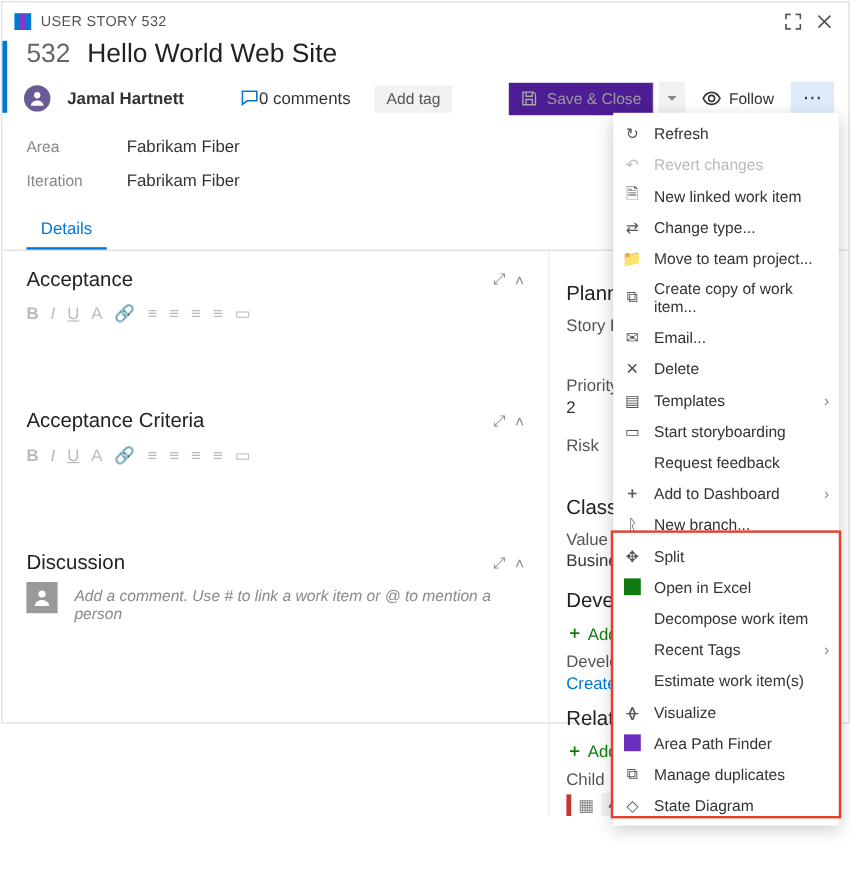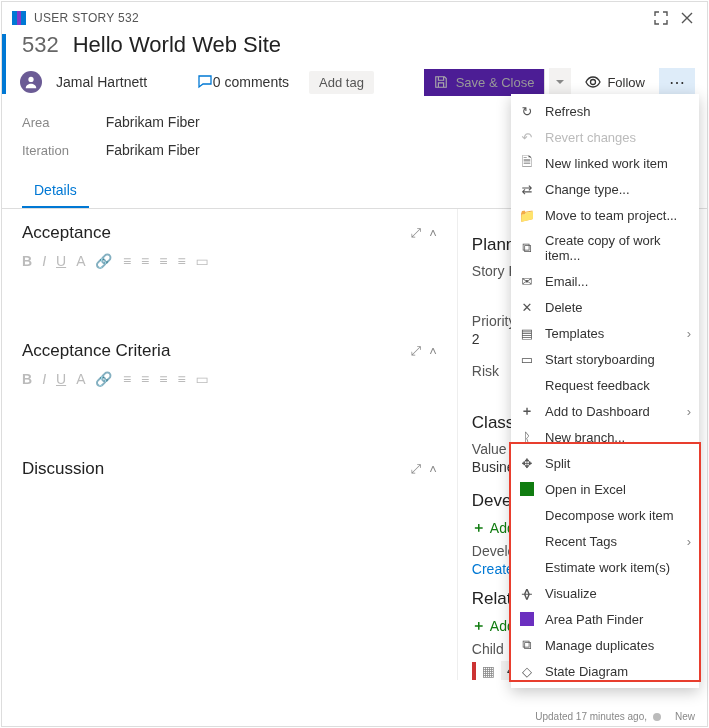--- a/index.html
+++ b/index.html
@@ -10,21 +10,21 @@
     color: #323130;
     background: #fff;
     width: 709px;
     height: 728px;
     overflow: hidden;
     position: relative;
   }
   .window {
     border: 1px solid #ddd;
     width: 707px;
-    height: 726px;
+    height: 602px;
     margin: 1px;
     position: relative;
     background: #fff;
   }
   .topbar {
     display: flex;
     align-items: center;
     padding: 6px 10px 0 10px;
     font-size: 12px;
     color: #555;
@@ -37,21 +37,21 @@
   }
   .topbar-spacer { flex:1; }
   .win-btn { width: 20px; height: 20px; display:flex; align-items:center; justify-content:center; margin-left:6px; color:#555; }
   .blue-bar { position:absolute; left:0; top:32px; width:4px; height:60px; background:#0078d4; }
   .title-row { padding: 4px 20px 6px 20px; display:flex; align-items:baseline; gap:14px; }
   .title-id { font-size: 22px; color:#666; font-weight:400; }
   .title-text { font-size: 22px; font-weight:400; color:#222; }
   .header-row { display:flex; align-items:center; padding: 4px 12px 8px 18px; gap:10px; }
   .avatar { width:22px; height:22px; border-radius:50%; background:#6b5b95; display:flex; align-items:center; justify-content:center; }
   .avatar svg { width:14px; height:14px; fill:#fff; }
-  .assignee { font-size:14px; color:#333; margin-right:auto; margin-left:4px; }
+  .assignee { font-size:14px; color:#333; margin-right:auto; margin-left:4px;font-weight:bold; }
   .comments { display:flex; align-items:center; gap:0; font-size:14px; color:#333; margin-right:10px; }
   .addtag { background:#f3f2f1; padding:4px 10px; border-radius:2px; font-size:13px; color:#555; }
   .header-right { margin-left:auto; display:flex; align-items:center; gap:4px; }
   .save-btn { background:#4c1d95; padding:6px 10px; display:flex; align-items:center; gap:8px; color:#999; border-right:1px solid #ddd; }
   .save-caret { background:#f3f2f1; width:22px; height:28px; display:flex; align-items:center; justify-content:center; color:#888; }
   .follow { display:flex; align-items:center; gap:6px; padding:4px 10px; }
   .ellipsis { width:36px; height:28px; background:#deecf9; display:flex; align-items:center; justify-content:center; color:#333; font-size:16px; }
 
   .fields { display:flex; padding:6px 20px; gap:50px; margin-top:4px; }
   .fcol { display:flex; flex-direction:column; gap:12px; }
@@ -247,20 +247,29 @@
       </div>
 
       <div class="section">
         <div class="section-h">
           <h3>Discussion</h3>
           <span class="sec-ctrl">
               <span>⤢</span>
               <span>˄</span>
             </span>
         </div>
+        <div class="discussion">
+          <span class="disc-av">
+            <svg viewBox="0 0 16 16">
+                <circle cx="8" cy="5" r="3"></circle>
+                <path d="M2 15c0-3 3-5 6-5s6 2 6 5z"></path>
+              </svg>
+          </span>
+          <div class="disc-placeholder">Add a comment. Use # to link a work item or @ to mention a person</div>
+        </div>
       </div>
     </div>
 
     <div class="rightcol">
       <div class="rh">Planning</div>
       <div class="rlabel">Story Points</div>
       <div class="rval">&nbsp;</div>
       <div class="rlabel">Priority</div>
       <div class="rval">2</div>
       <div class="rlabel">Risk</div>

